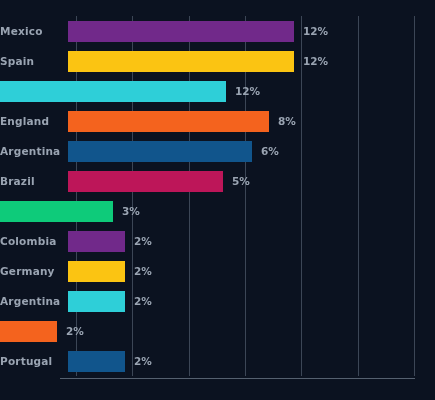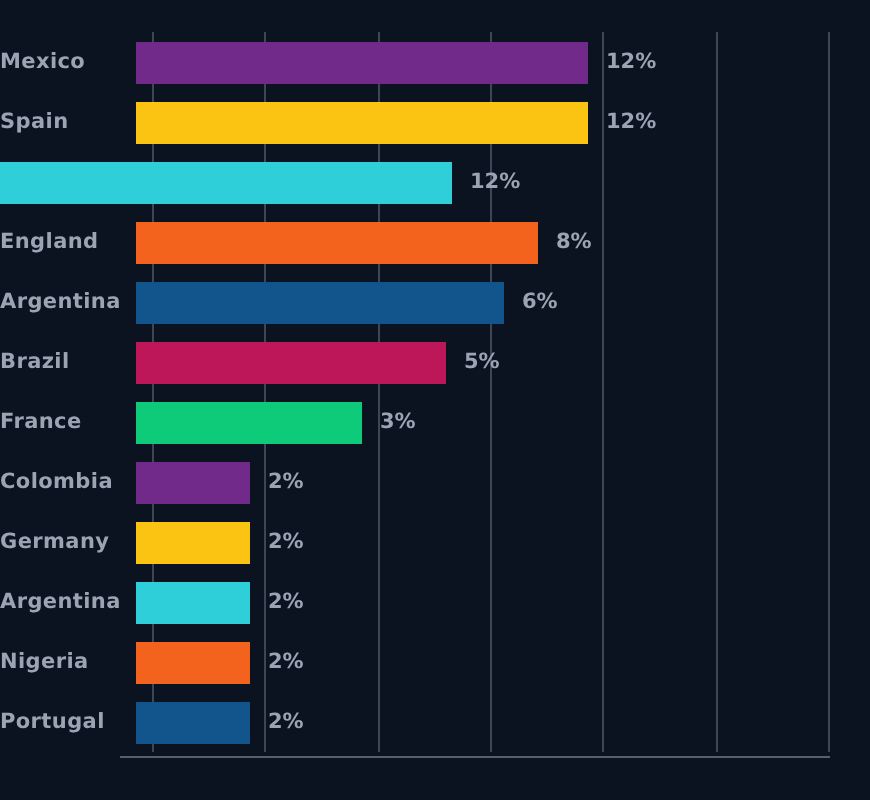--- a/index.html
+++ b/index.html
@@ -153,21 +153,20 @@
         </div>
       </div>
       <div class="row">
         <div class="row-label">Brazil</div>
         <div class="bar-wrap">
           <div class="bar" style="width: 155px; background: rgb(189, 22, 89);"></div>
           <div class="bar-value">5%</div>
         </div>
       </div>
       <div class="row">
-        <div class="row-label">France</div>
         <div class="bar-wrap">
           <div class="bar" style="width: 113px; background: rgb(14, 203, 122);"></div>
           <div class="bar-value">3%</div>
         </div>
       </div>
       <div class="row">
         <div class="row-label">Colombia</div>
         <div class="bar-wrap">
           <div class="bar" style="width: 57px; background: rgb(113, 41, 138);"></div>
           <div class="bar-value">2%</div>
@@ -181,21 +180,20 @@
         </div>
       </div>
       <div class="row">
         <div class="row-label">Argentina</div>
         <div class="bar-wrap">
           <div class="bar" style="width: 57px; background: rgb(46, 207, 216);"></div>
           <div class="bar-value">2%</div>
         </div>
       </div>
       <div class="row">
-        <div class="row-label">Nigeria</div>
         <div class="bar-wrap">
           <div class="bar" style="width: 57px; background: rgb(244, 99, 30);"></div>
           <div class="bar-value">2%</div>
         </div>
       </div>
       <div class="row">
         <div class="row-label">Portugal</div>
         <div class="bar-wrap">
           <div class="bar" style="width: 57px; background: rgb(17, 85, 140);"></div>
           <div class="bar-value">2%</div>

